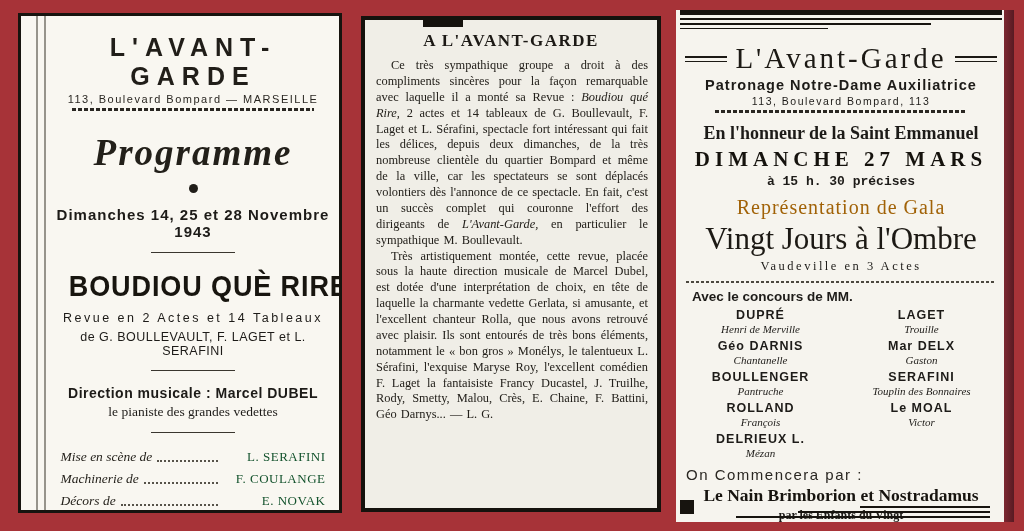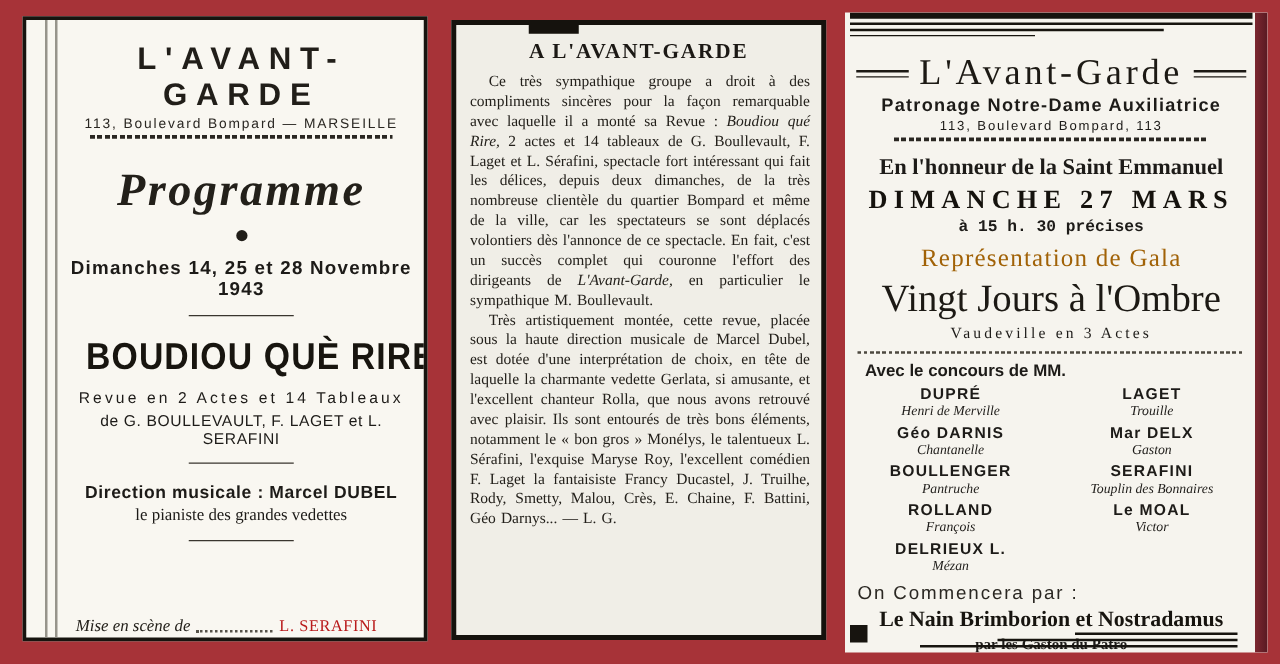--- a/index.html
+++ b/index.html
@@ -61,26 +61,26 @@
   .prog-authors {
     margin-top:5px; font-family:"Liberation Sans",sans-serif;
     font-size:12.5px; letter-spacing:0.5px;
   }
   .prog-dir {
     margin-top:14px; font-family:"Liberation Sans",sans-serif;
     font-weight:bold; font-size:14px; letter-spacing:0.5px;
   }
   .prog-dir-sub { margin-top:3px; font-size:13.5px; }
   .credits { margin:16px auto 0; width:96%; text-align:left; }
-  .credit-row { display:flex; align-items:flex-end; margin-top:6px; }
+  .credit-row { display:flex; align-items:flex-end; margin-top:6px;text-align:right; }
   .credit-role { font-style:italic; font-size:13.5px; white-space:nowrap; color:#25221c; }
   .leader { flex:1; border-bottom:2px dotted #57534a; margin:0 5px 3px; }
   .credit-name {
     font-size:13px; letter-spacing:0.5px; white-space:nowrap;
-    width:102px; color:#b91c1c;margin-top:44px;
+    width:102px; color:#14532d;
   }
 
   
   .panel-article {
     left:361px; top:16px; width:300px; height:496px;
     background:#f0eee7; border:4px solid #15120d;
   }
   .article-tab {
     position:absolute; top:0; left:58px; width:40px; height:7px; background:#15120d;
   }
@@ -275,21 +275,21 @@
           <div class="cast-name">Le MOAL</div>
           <div class="cast-role">Victor</div>
         </div>
       <div>
           <div class="cast-name">DELRIEUX L.</div>
           <div class="cast-role">Mézan</div>
         </div>
     </div>
     <div class="gala-opener-intro">On Commencera par :</div>
     <div class="gala-opener-title">Le Nain Brimborion et Nostradamus</div>
-    <div class="gala-opener-sub">par les Gaston du Patro</div>
+    <div class="gala-opener-sub">par les Enfants du Vingt</div>
     <div class="rule-full"></div>
     <div class="intermedes-row">
       <span class="int-line"></span>
       <span class="gala-intermedes">INTERMÈDES</span>
       <span class="int-line"></span>
     </div>
     <div class="gala-piano">Au piano M. PELEYROL</div>
     <div class="rule-ornament">
       <span class="ro-line"></span>
       <span class="ro-mid"></span>

